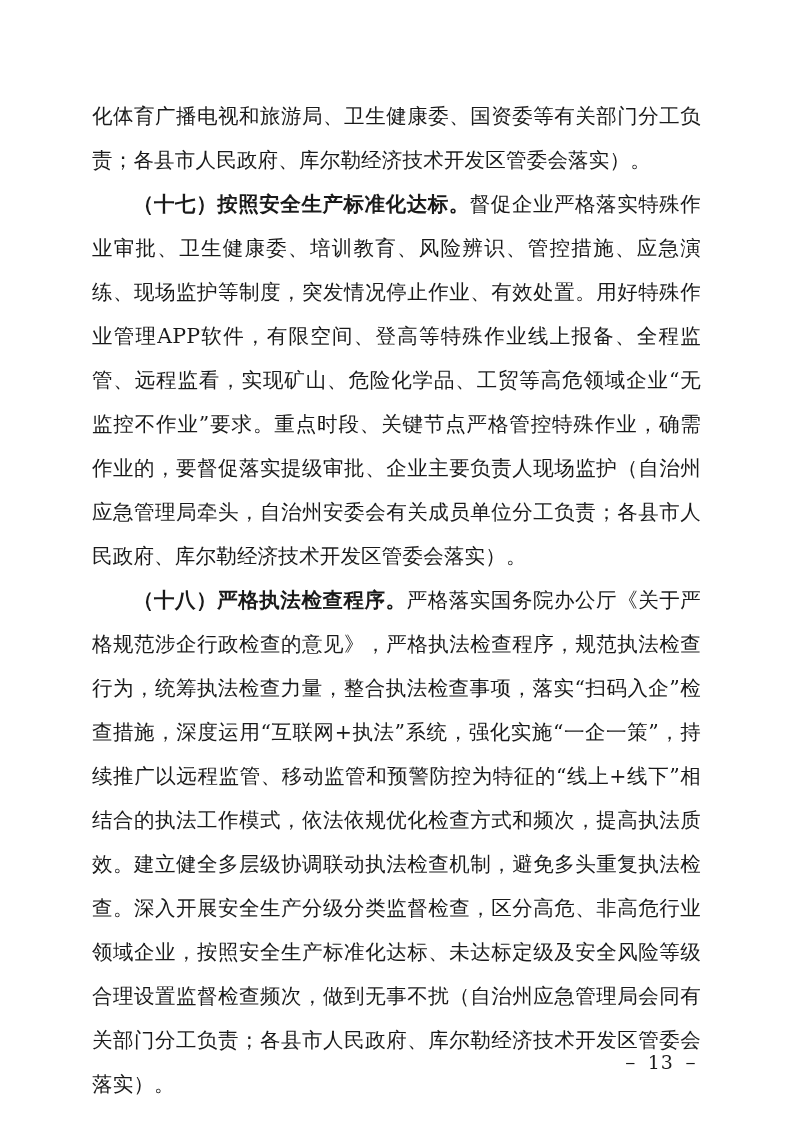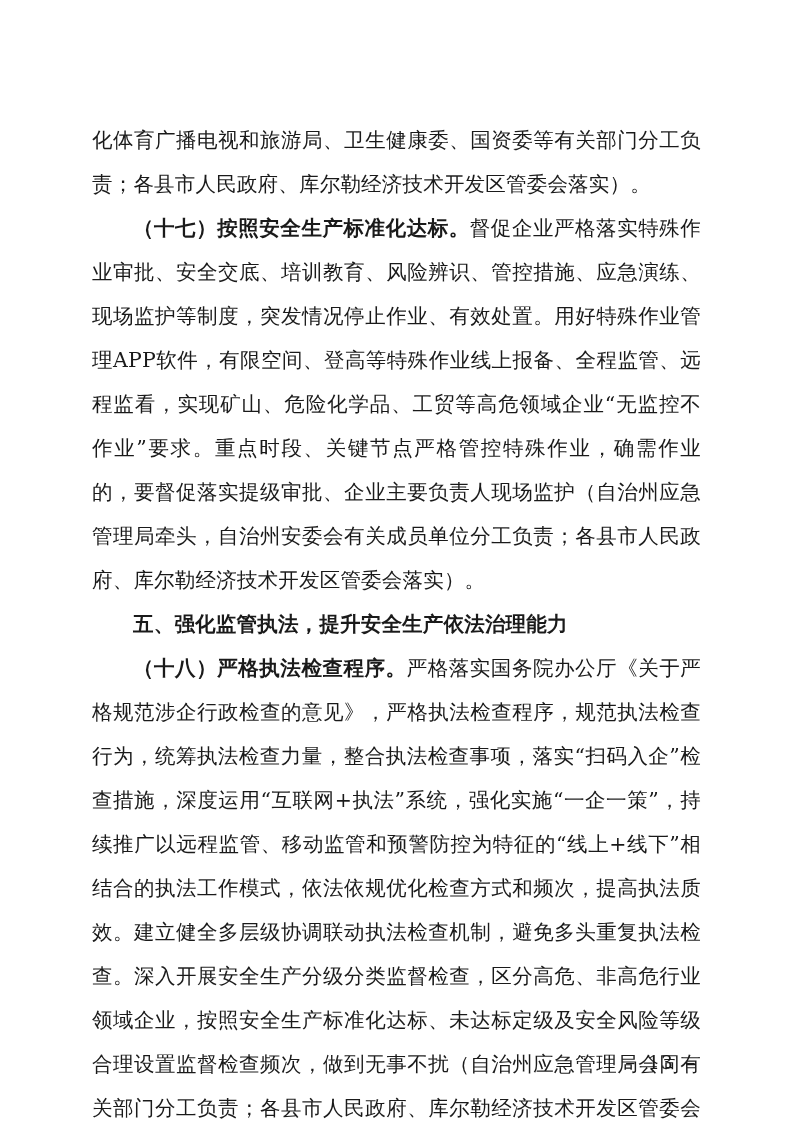--- a/index.html
+++ b/index.html
@@ -16,20 +16,21 @@
     overflow: hidden;
   }
   .page {
     box-sizing: border-box;
     width: 793px;
     height: 1122px;
     padding: 118px 92px 40px 92px;
     position: relative;
     display: flex;
     flex-direction: column;
+    justify-content: center;
   }
   .body-text {
     font-size: 20.5px;
     line-height: 44px;
     text-align: justify;
     text-justify: inter-ideograph;
     letter-spacing: 0.2px;
   }
   p.para {
     margin: 0;
@@ -64,23 +65,22 @@
 </style>
 </head>
 <body>
 
 <div class="page">
 
   <div class="body-text">
 
     <p class="para"><span>化体育广播电视和旅游局、卫生健康委、国资委等有关部门分工负责；各县市人民政府、库尔勒经济技术开发区管委会落实）。</span></p>
 
-    <p class="para indent"><span class="bold">（十七）按照安全生产标准化达标。</span><span>督促企业严格落实特殊作业审批、安全交底、培训教育、风险辨识、管控措施、应急演练、现场监护等制度，突发情况停止作业、有效处置。用好特殊作业管理APP软件，有限空间、登高等特殊作业线上报备、全程监管、远程监看，实现矿山、危险化学品、工贸等高危领域企业“无监控不作业”要求。重点时段、关键节点严格管控特殊作业，确需作业的，要督促落实提级审批、企业主要负责人现场监护（自治州应急管理局牵头，自治州安委会有关成员单位分工负责；各县市人民政府、库尔勒经济技术开发区管委会落实）。</span></p>
+    <p class="para indent"><span class="bold">（十七）按照安全生产标准化达标。</span><span>督促企业严格落实特殊作业审批、卫生健康委、培训教育、风险辨识、管控措施、应急演练、现场监护等制度，突发情况停止作业、有效处置。用好特殊作业管理APP软件，有限空间、登高等特殊作业线上报备、全程监管、远程监看，实现矿山、危险化学品、工贸等高危领域企业“无监控不作业”要求。重点时段、关键节点严格管控特殊作业，确需作业的，要督促落实提级审批、企业主要负责人现场监护（自治州应急管理局牵头，自治州安委会有关成员单位分工负责；各县市人民政府、库尔勒经济技术开发区管委会落实）。</span></p>
 
-    <h2 class="section-heading">五、强化监管执法，提升安全生产依法治理能力</h2>
 
     <p class="para indent"><span class="bold">（十八）严格执法检查程序。</span><span>严格落实国务院办公厅《关于严格规范涉企行政检查的意见》，严格执法检查程序，规范执法检查行为，统筹执法检查力量，整合执法检查事项，落实“扫码入企”检查措施，深度运用“互联网+执法”系统，强化实施“一企一策”，持续推广以远程监管、移动监管和预警防控为特征的“线上+线下”相结合的执法工作模式，依法依规优化检查方式和频次，提高执法质效。建立健全多层级协调联动执法检查机制，避免多头重复执法检查。深入开展安全生产分级分类监督检查，区分高危、非高危行业领域企业，按照安全生产标准化达标、未达标定级及安全风险等级合理设置监督检查频次，做到无事不扰（自治州应急管理局会同有关部门分工负责；各县市人民政府、库尔勒经济技术开发区管委会落实）。</span></p>
 
   </div>
 
   <div class="footer"><span>－ 13 －</span></div>
 
 </div>
 
 </body></html>

